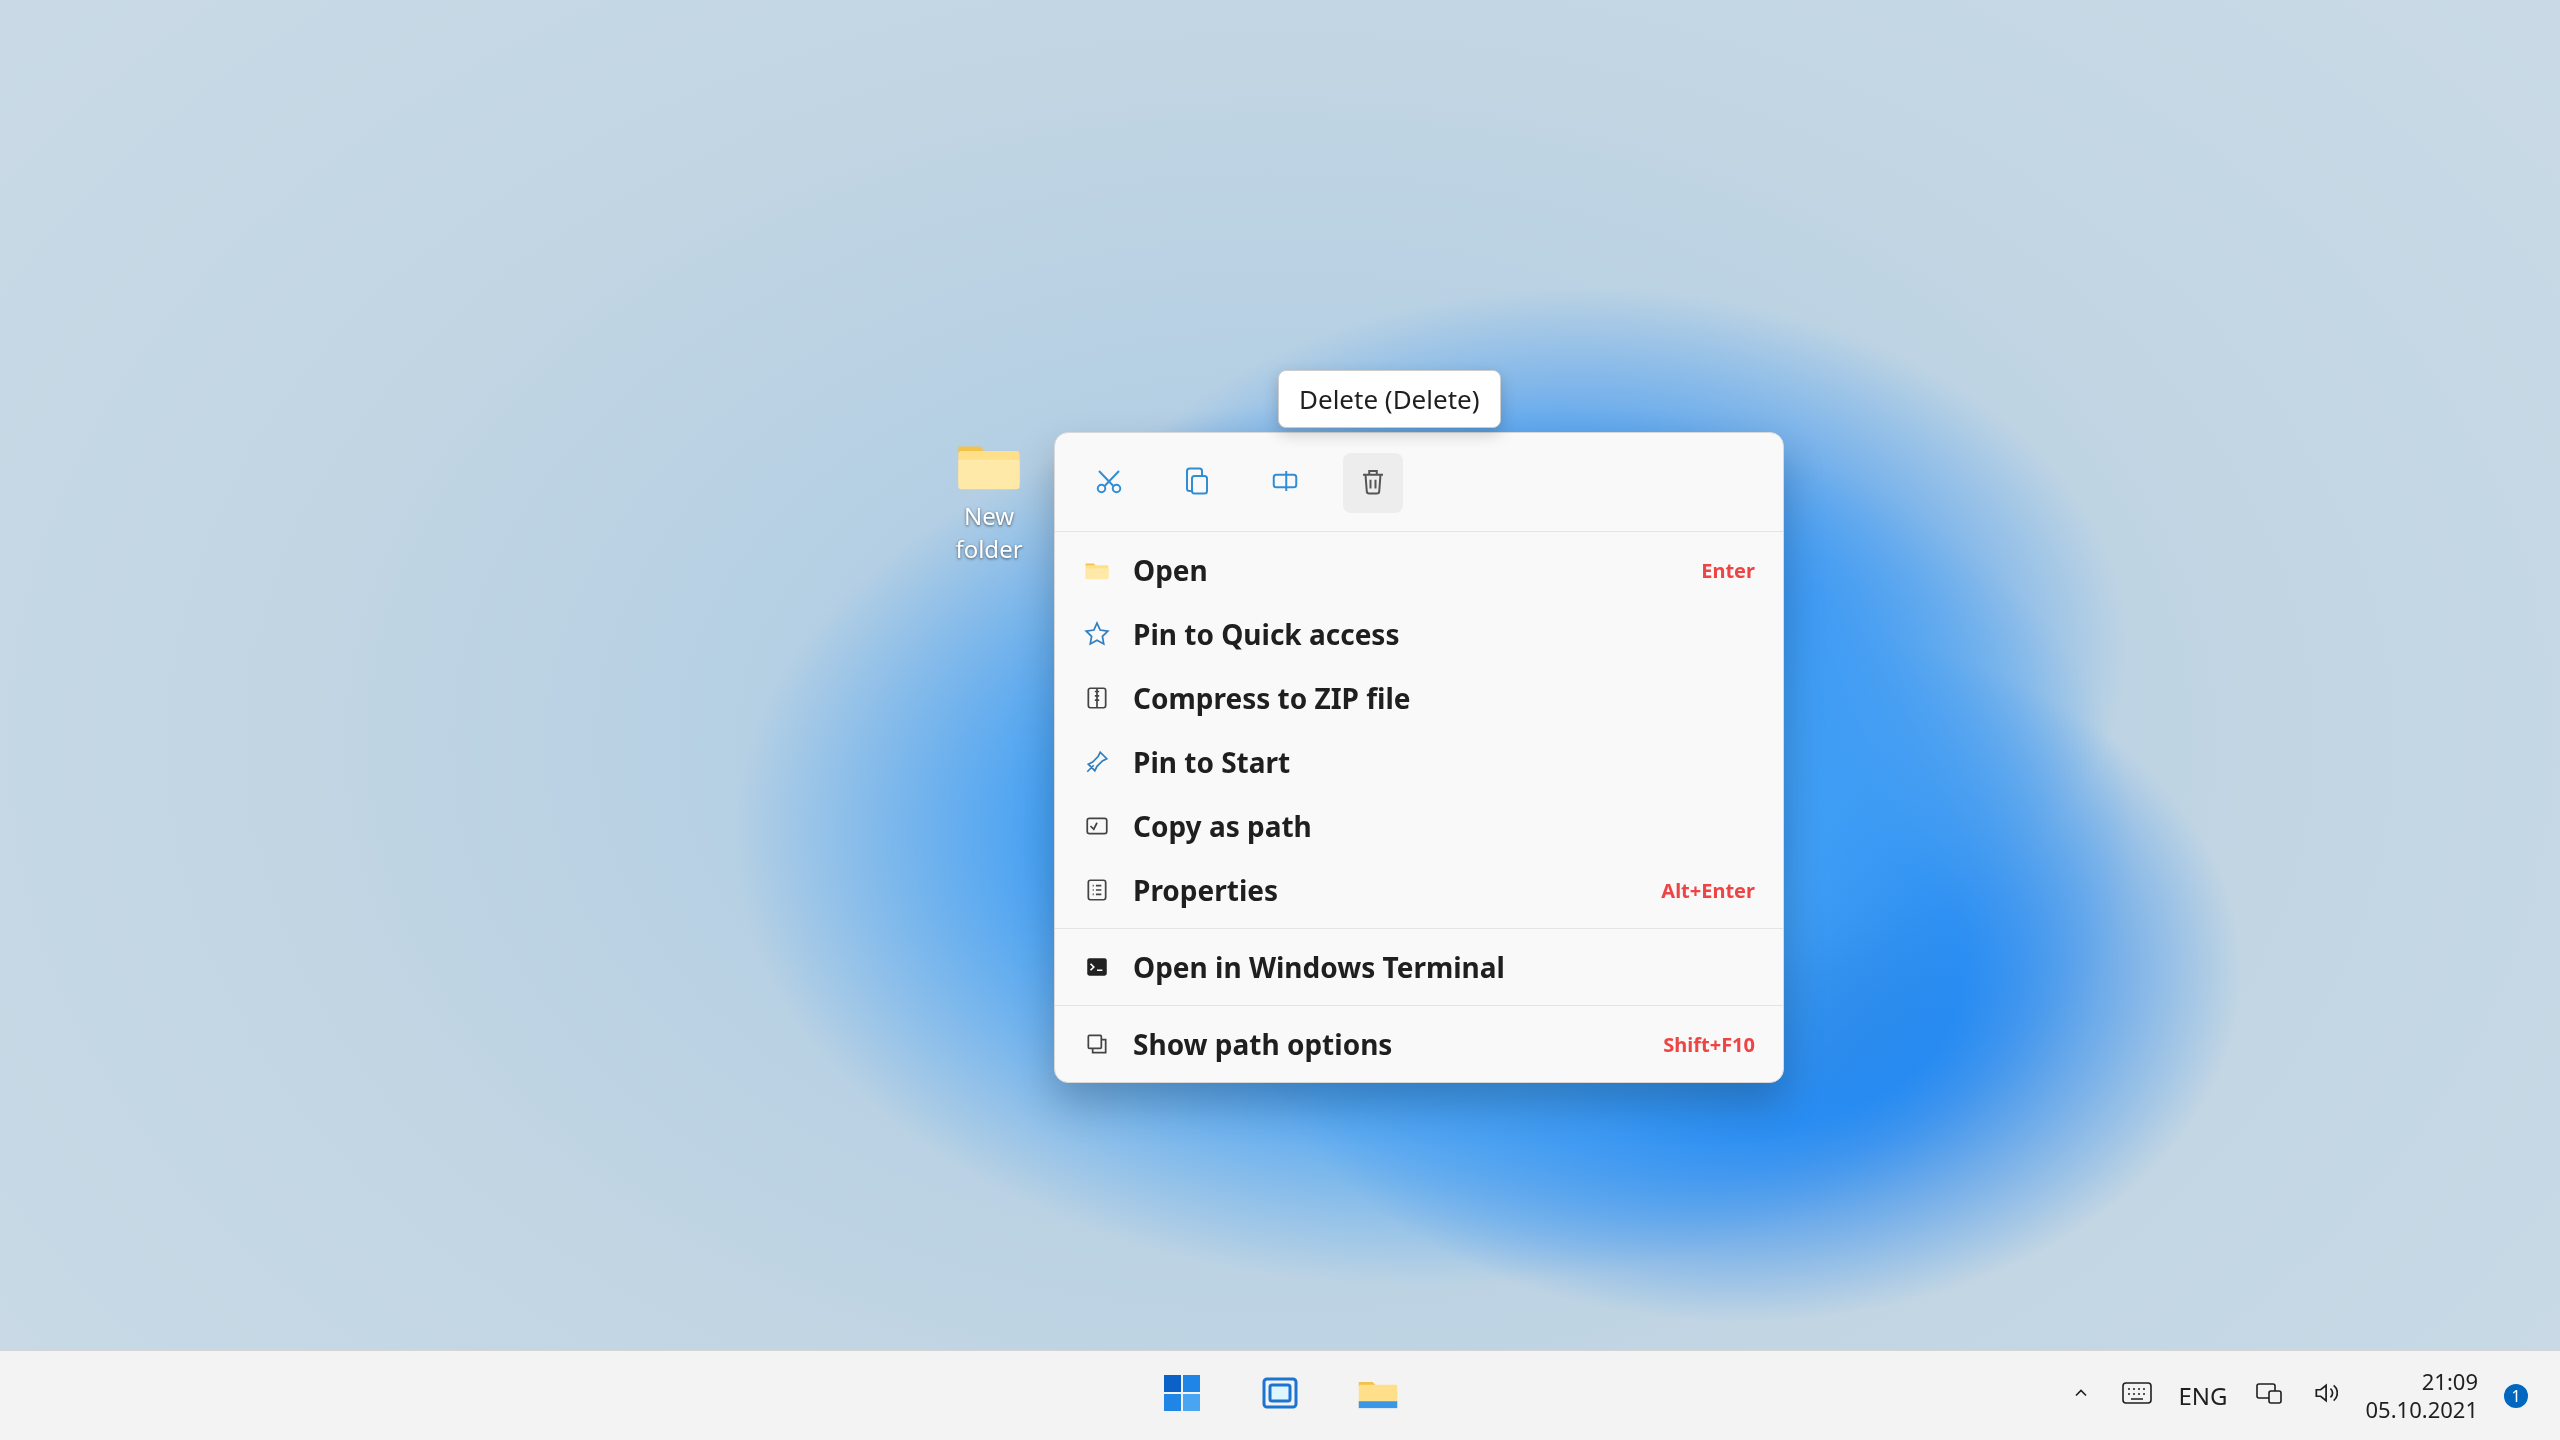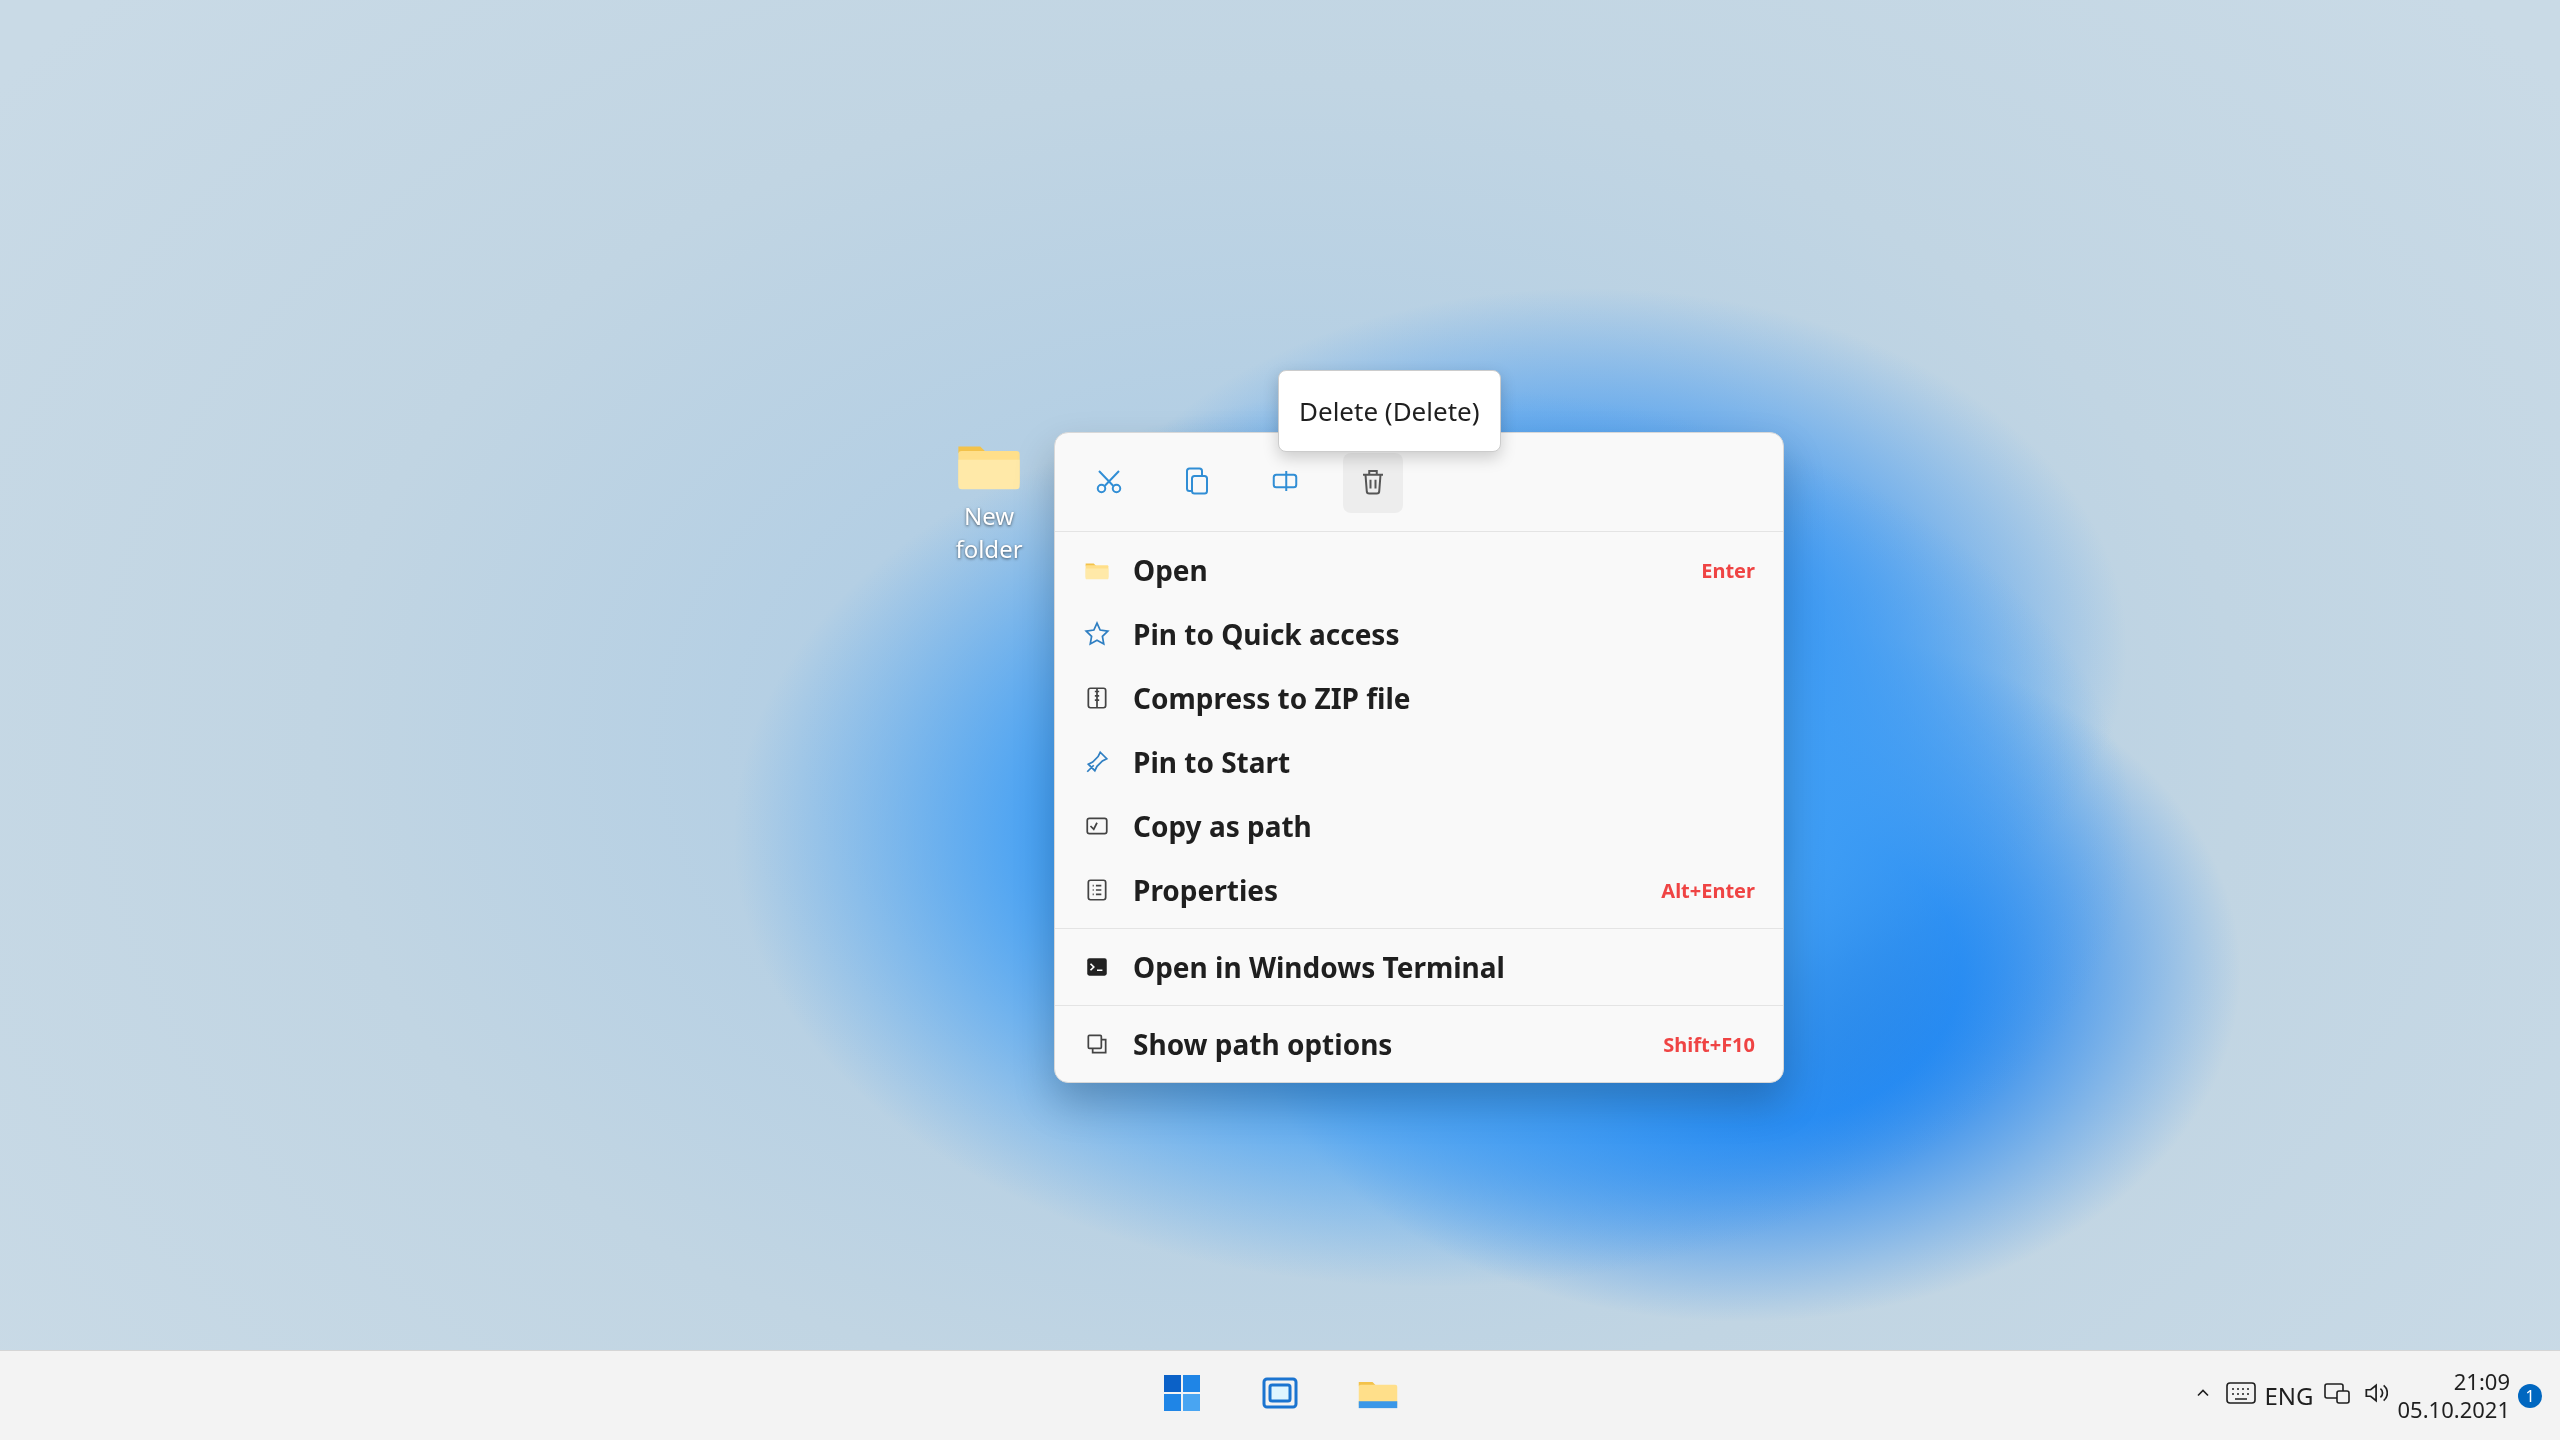--- a/index.html
+++ b/index.html
@@ -77,21 +77,21 @@
     .cm-sep { height: 1px; background: #e4e4e4; margin: 6px 0; }
 
     
     .tooltip {
       position: absolute;
       left: 1278px;
       top: 370px;
       background: #ffffff;
       border: 1px solid #ccc;
       border-radius: 8px;
-      padding: 22px 20px;
+      padding: 10px 20px;
       font-size: 26px;
       box-shadow: 0 6px 16px rgba(0,0,0,0.18);
       z-index: 10;
       color: #1f1f1f;
     }
 
     
     .taskbar {
       position: absolute;
       bottom: 0;
@@ -113,24 +113,24 @@
     }
     .taskbar-icon {
       width: 48px;
       height: 48px;
       display: flex;
       align-items: center;
       justify-content: center;
     }
     .taskbar-right {
       position: absolute;
-      right: 18px;
-      display: flex;
-      align-items: center;
-      gap: 8px;
+      right: 32px;
+      display: flex;
+      align-items: center;
+      gap: 26px;
       color: #1f1f1f;
       justify-content: space-between;
     }
     .tr-icon { width: 30px; height: 30px; display: inline-flex; align-items: center; justify-content: center; }
     .tr-lang { font-size: 24px; }
     .tr-clock { text-align: right; font-size: 22px; line-height: 1.25; }
     .tr-badge { width: 24px; height: 24px; border-radius: 50%; background: #0067c0; color: #fff; font-size: 16px; display: inline-flex; align-items: center; justify-content: center; }
 
     
     .folder-svg .tab   { fill: #f3c24a; }

